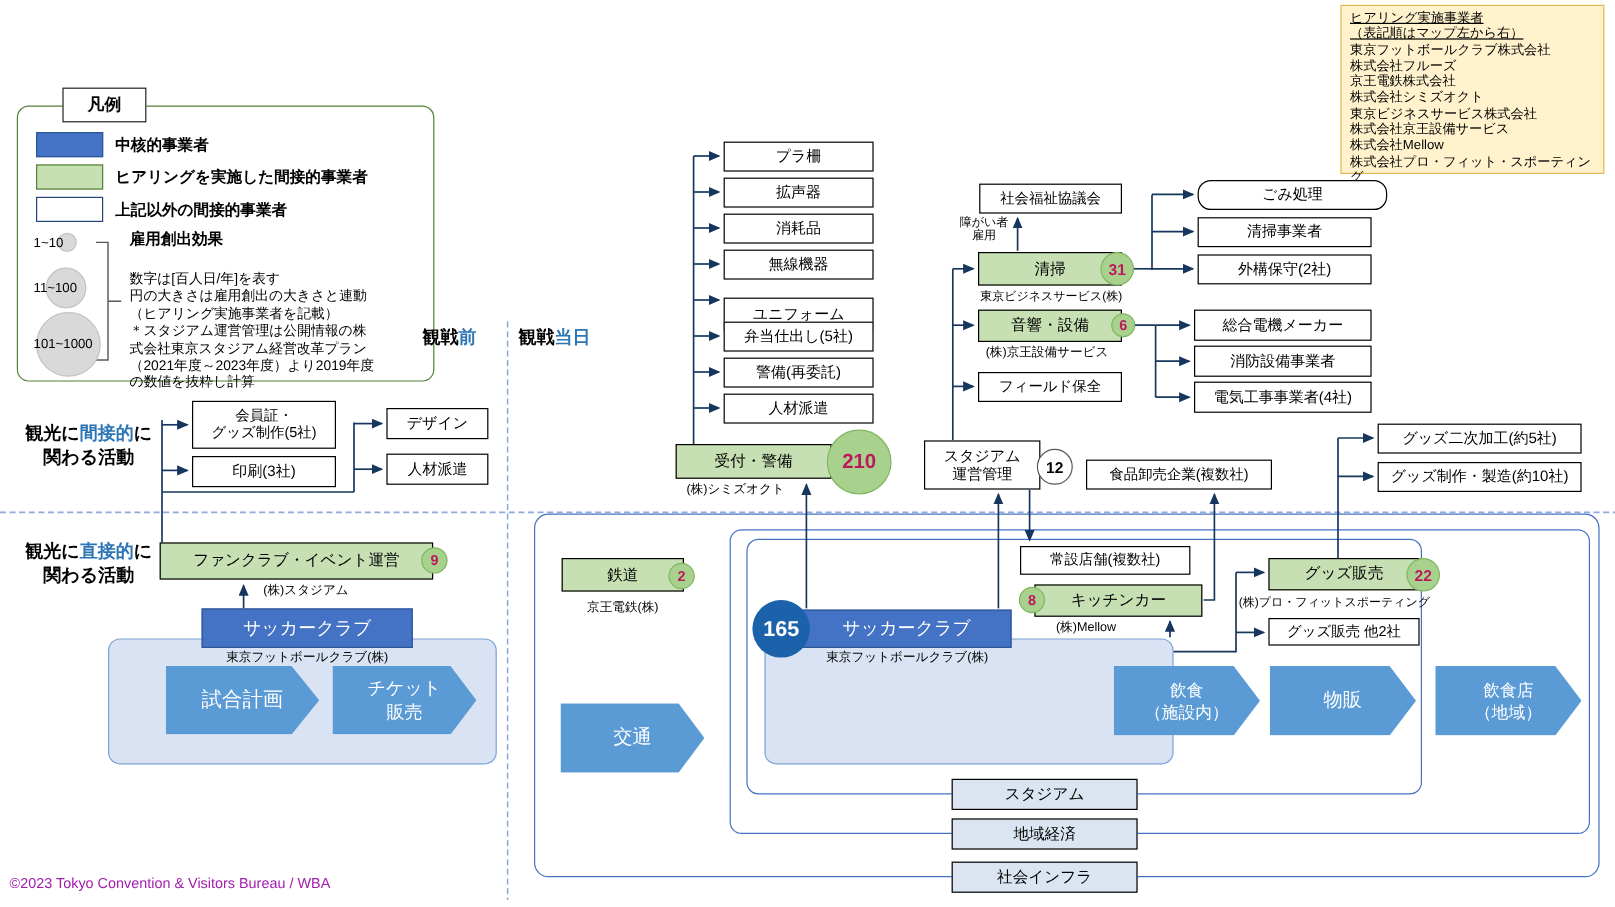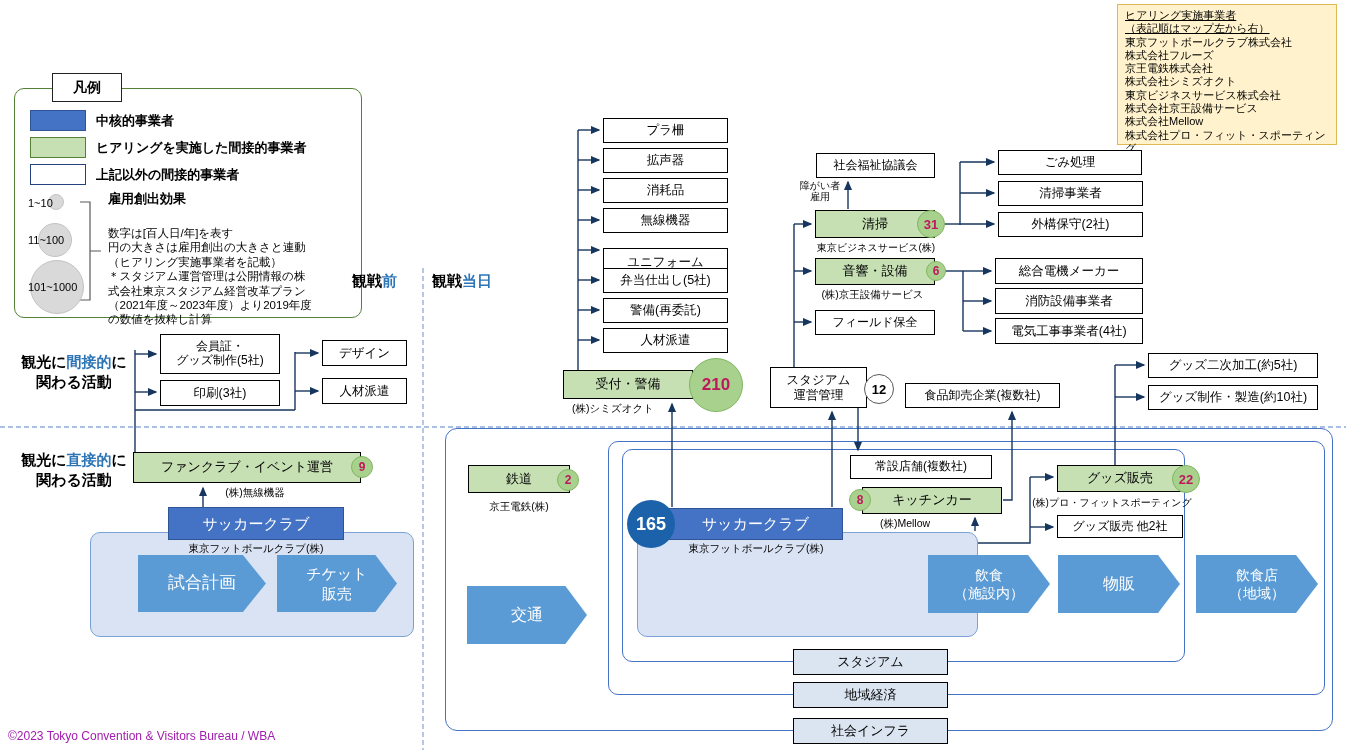--- a/index.html
+++ b/index.html
@@ -195,38 +195,38 @@
   <div class="cap pre" style="left:795px;top:180px;width:50px;font-size:10px;">障がい者
 雇用</div>
   <div class="box green" style="left:815px;top:210px;width:120px;height:28px;font-size:13px;">清掃</div>
   <div class="circle g" style="left:917px;top:210px;width:28px;height:28px;font-size:13px;">31</div>
   <div class="cap" style="left:806px;top:242px;width:140px;font-size:10px;">東京ビジネスサービス(株)</div>
   <div class="box green" style="left:815px;top:258px;width:120px;height:27px;font-size:13px;">音響・設備</div>
   <div class="circle g" style="left:926px;top:261px;width:20px;height:20px;font-size:12px;">6</div>
   <div class="cap" style="left:810px;top:289px;width:125px;">(株)京王設備サービス</div>
   <div class="box" style="left:815px;top:310px;width:120px;height:25px;font-size:12px;">フィールド保全</div>
 
-  <div class="box" style="left:998px;top:150px;width:144px;height:25px;">ごみ処理</div>
+  <div class="box" style="left:998px;top:150px;width:158px;height:25px;border-radius:11px;">ごみ処理</div>
   <div class="box" style="left:998px;top:181px;width:145px;height:25px;">清掃事業者</div>
   <div class="box" style="left:998px;top:212px;width:145px;height:25px;">外構保守(2社)</div>
   <div class="box" style="left:995px;top:258px;width:148px;height:26px;">総合電機メーカー</div>
   <div class="box" style="left:995px;top:288px;width:148px;height:26px;">消防設備事業者</div>
   <div class="box" style="left:995px;top:318px;width:148px;height:26px;">電気工事事業者(4社)</div>
 
   <div class="box pre" style="left:770px;top:367px;width:97px;height:41px;font-size:12.5px;">スタジアム
 運営管理</div>
   <div class="circle w" style="left:864px;top:374px;width:30px;height:30px;font-size:13px;">12</div>
   <div class="box" style="left:905px;top:383px;width:155px;height:25px;font-size:12px;">食品卸売企業(複数社)</div>
 
   <div class="box" style="left:1148px;top:353px;width:170px;height:25px;">グッズ二次加工(約5社)</div>
   <div class="box" style="left:1148px;top:385px;width:170px;height:25px;">グッズ制作・製造(約10社)</div>
 
   <div class="box green" style="left:133px;top:452px;width:228px;height:31px;font-size:13px;">ファンクラブ・イベント運営</div>
   <div class="circle g" style="left:351px;top:456px;width:22px;height:22px;font-size:12px;">9</div>
-  <div class="cap" style="left:195px;top:487px;width:120px;">(株)無線機器</div>
+  <div class="cap" style="left:195px;top:487px;width:120px;">(株)スタジアム</div>
   <div class="box blue" style="left:168px;top:507px;width:176px;height:33px;">サッカークラブ</div>
   <div class="cap" style="left:172px;top:543px;width:168px;">東京フットボールクラブ(株)</div>
   <div class="chev tip82" style="left:138px;top:555px;width:128px;height:57px;font-size:17px;">試合計画</div>
   <div class="chev tip82" style="left:277px;top:555px;width:120px;height:57px;font-size:15px;">チケット
 販売</div>
 
   <div class="box green" style="left:468px;top:465px;width:102px;height:28px;font-size:13px;">鉄道</div>
   <div class="circle g" style="left:557px;top:469px;width:22px;height:22px;font-size:12px;">2</div>
   <div class="cap" style="left:468px;top:501px;width:102px;">京王電鉄(株)</div>
   <div class="chev tip82" style="left:467px;top:565px;width:120px;height:58px;font-size:16px;margin-top:21px;">交通</div>

